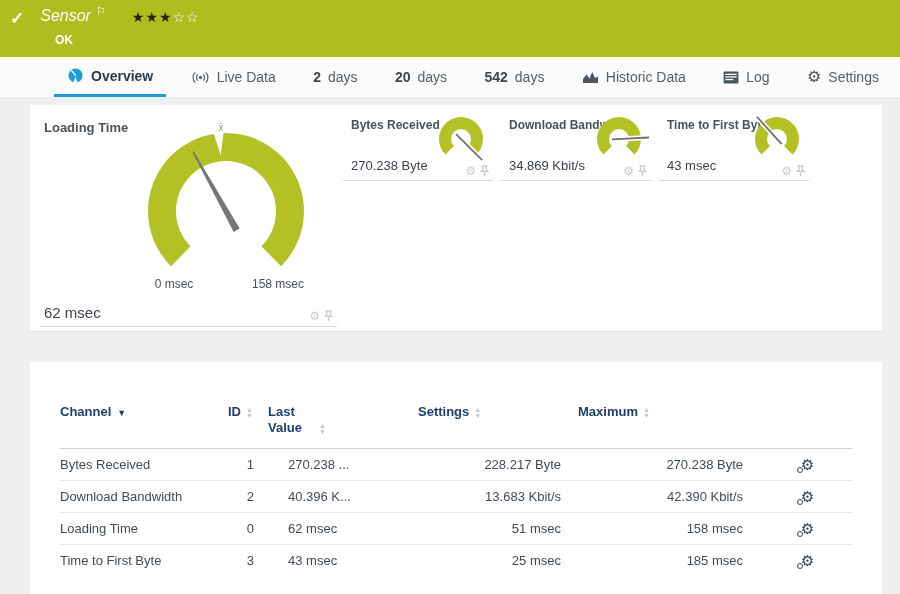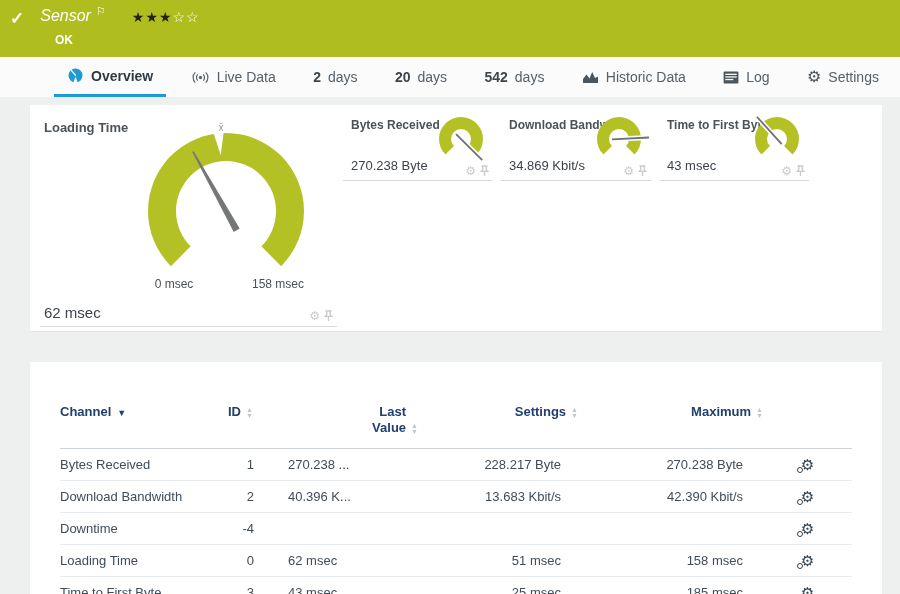--- a/index.html
+++ b/index.html
@@ -47,21 +47,21 @@
   .meanlbl { font-size:10px; fill:#97999b; }
 
   .corner { position:absolute; display:flex; align-items:center; gap:4px; color:#c9cbcd; }
   .tile-main .corner { right:4px; bottom:4px; }
   .tile-s .corner { right:4px; bottom:3px; }
   .corner .cg { font-size:12px; line-height:1; cursor:pointer; }
   .corner svg { cursor:pointer; }
 
   
   table { border-collapse:collapse; table-layout:fixed; width:792px; margin:36px 30px 0 30px; font-size:13px; color:#414c57; }
-  thead th { font-weight:bold; color:#21406e; text-align:right; vertical-align:top; padding:6px 0 12px; border-bottom:1px solid #cfd2d5; cursor:pointer; }
+  thead th { font-weight:bold; color:#21406e; text-align:left; vertical-align:top; padding:6px 0 12px; border-bottom:1px solid #cfd2d5; cursor:pointer; }
   th.c-channel { text-align:left; }
   th.c-id { text-align:left; padding-right:12px; }
   tbody td { border-top:1px solid #e9eaeb; height:32px; padding:0; }
   tbody tr:first-child td { border-top:none; }
   td.c-channel { text-align:left; }
   td.c-id { text-align:right; padding-right:14px; }
   td.c-last { text-align:left; padding-left:20px; }
   td.c-min { text-align:right; padding-right:17px; }
   td.c-max { text-align:right; padding-right:20px; }
   td.c-gear, th.c-gear { text-align:center; }
@@ -263,28 +263,20 @@
           </tr>
           <tr>
             <td class="c-channel">Download Bandwidth</td>
             <td class="c-id">2</td>
             <td class="c-last">40.396 K...</td>
             <td class="c-min">13.683 Kbit/s</td>
             <td class="c-max">42.390 Kbit/s</td>
             <td class="c-gear"><span class="chgear">⚙</span></td>
           </tr>
           <tr>
-            <td class="c-channel">Downtime</td>
-            <td class="c-id">-4</td>
-            <td class="c-last"></td>
-            <td class="c-min"></td>
-            <td class="c-max"></td>
-            <td class="c-gear"><span class="chgear">⚙</span></td>
-          </tr>
-          <tr>
             <td class="c-channel">Loading Time</td>
             <td class="c-id">0</td>
             <td class="c-last">62 msec</td>
             <td class="c-min">51 msec</td>
             <td class="c-max">158 msec</td>
             <td class="c-gear"><span class="chgear">⚙</span></td>
           </tr>
           <tr>
             <td class="c-channel">Time to First Byte</td>
             <td class="c-id">3</td>

